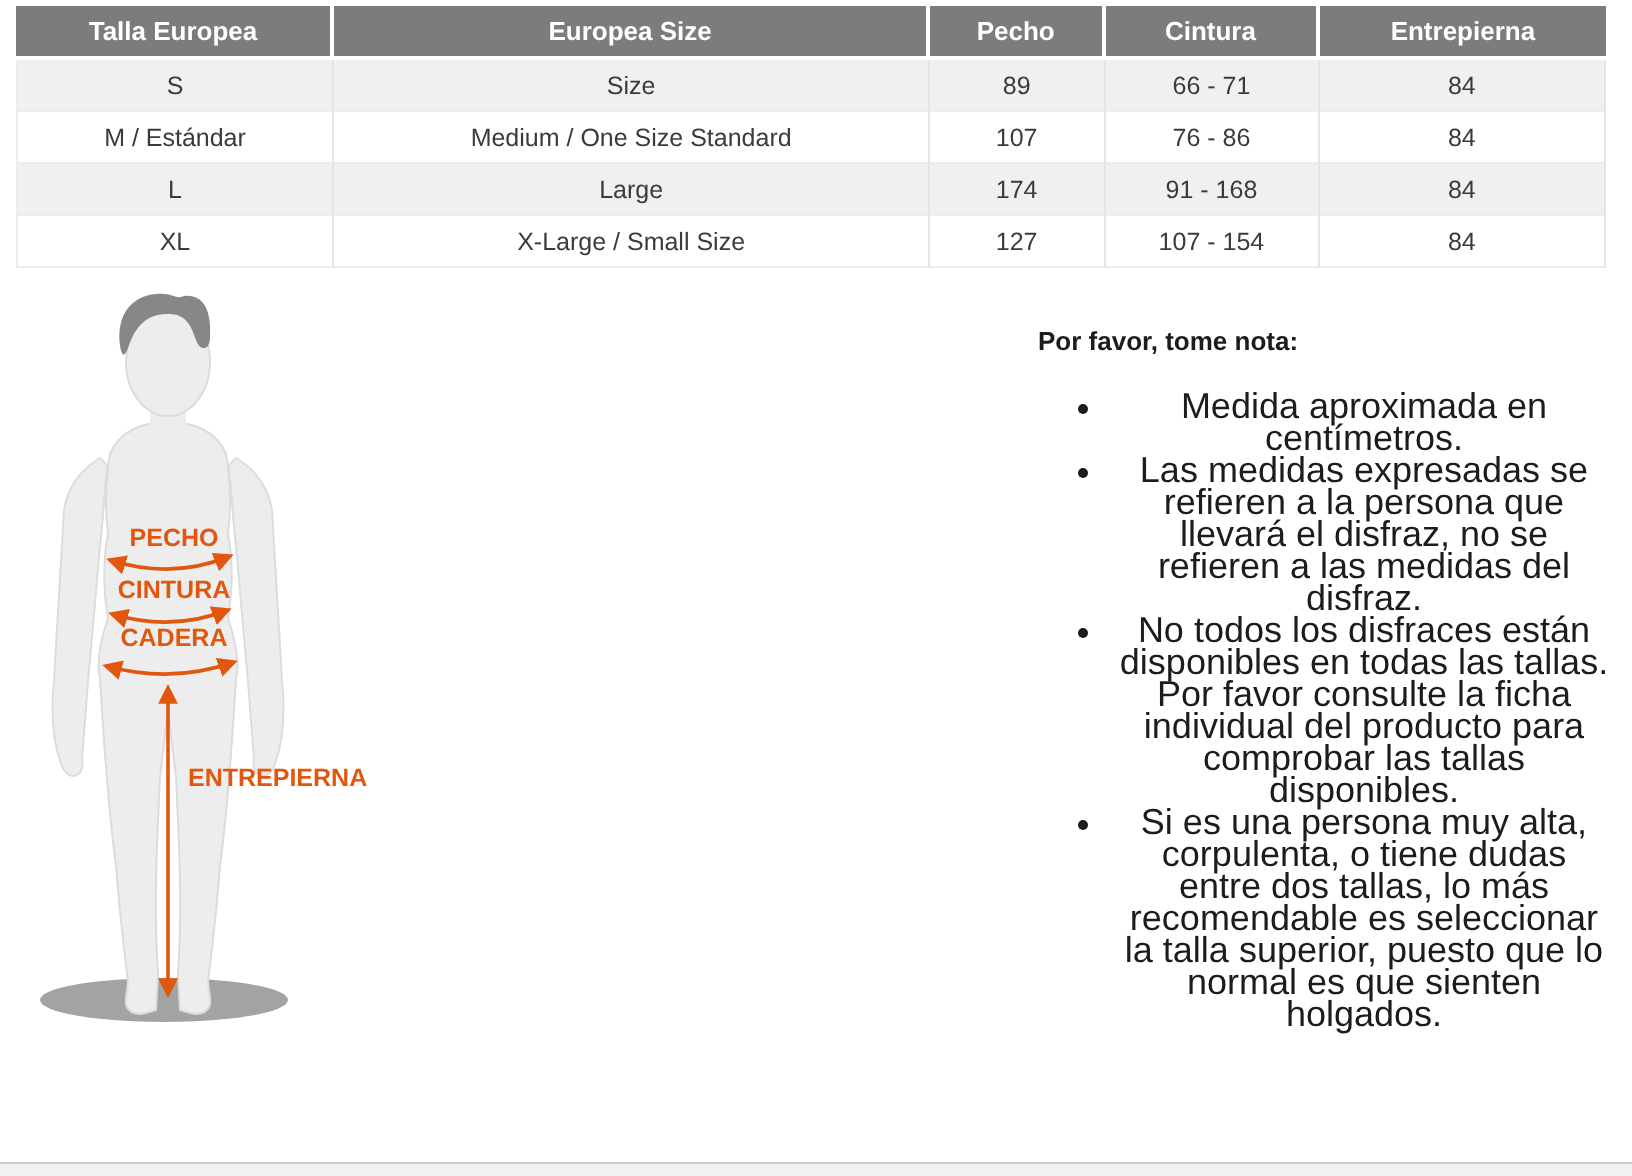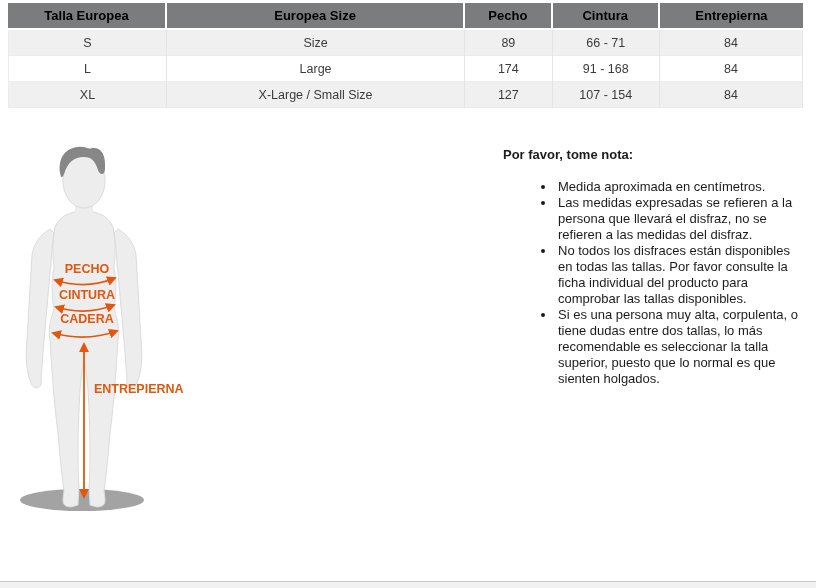--- a/index.html
+++ b/index.html
@@ -3,21 +3,21 @@
 <meta charset="utf-8">
 <style>
   html,body{margin:0;padding:0;background:#fff;}
   body{font-family:"Liberation Sans",sans-serif;-webkit-font-smoothing:antialiased;}
   #screen{position:relative;width:816px;height:588px;background:#fff;overflow:hidden;}
 
   
   .size-table-wrap{position:absolute;left:8px;top:3px;width:795px;}
   table.size-table{width:100%;border-collapse:separate;border-spacing:0;table-layout:fixed;}
   table.size-table th{
-    background:#7b7c7e;color:#000000;font-size:13px;font-weight:bold;
+    background:#7b7c7e;color:#ffffff;font-size:13px;font-weight:bold;
     height:25px;text-align:center;vertical-align:middle;
     border-right:2px solid #ffffff;border-bottom:2px solid #ffffff;
     padding:0 2px;
   }
   table.size-table th:last-child{border-right:none;}
   table.size-table td{
     font-size:12.5px;color:#3b3b3b;text-align:center;vertical-align:middle;
     height:25px;padding:0 2px;
     border-right:1px solid #e4e4e4;border-bottom:1px solid #ececec;
   }
@@ -27,23 +27,23 @@
   .col-talla{width:20%;} .col-american{width:37.5%;} .col-pecho{width:11%;}
   .col-cintura{width:13.5%;} .col-entrepierna{width:18%;}
 
   
   .diagram{position:absolute;left:0;top:145px;width:200px;height:390px;}
   .diagram svg{display:block;}
   .diagram text{font-family:"Liberation Sans",sans-serif;font-weight:bold;font-size:12.5px;fill:#e2570e;}
 
   
   .notes{position:absolute;left:503px;top:147px;width:303px;color:#1c1c1c;}
-  .notes-title{font-size:13px;font-weight:bold;margin:0;}
+  .notes-title{font-size:13px;font-weight:bold;margin:16px;}
   .notes ul{margin:17px 0 0;padding-left:53px;}
-  .notes li{font-size:13px;line-height:16px;padding-left:2px;}
+  .notes li{font-size:18px;line-height:16px;padding-left:2px;text-align:center;}
 
   
   .hscrollbar{position:absolute;left:0;bottom:0;width:816px;height:6px;
     background:#f1f1f1;border-top:1px solid #c9c9c9;}
 </style>
 </head>
 <body>
 
 <div id="screen">
 
@@ -64,20 +64,27 @@
           <th>Cintura</th>
           <th>Entrepierna</th>
         </tr>
       </thead>
       <tbody>
         <tr>
           <td>S</td>
           <td>Size</td>
           <td>89</td>
           <td>66 - 71</td>
+          <td>84</td>
+        </tr>
+        <tr>
+          <td>M / Estándar</td>
+          <td>Medium / One Size Standard</td>
+          <td>107</td>
+          <td>76 - 86</td>
           <td>84</td>
         </tr>
         <tr>
           <td>L</td>
           <td>Large</td>
           <td>174</td>
           <td>91 - 168</td>
           <td>84</td>
         </tr>
         <tr>

